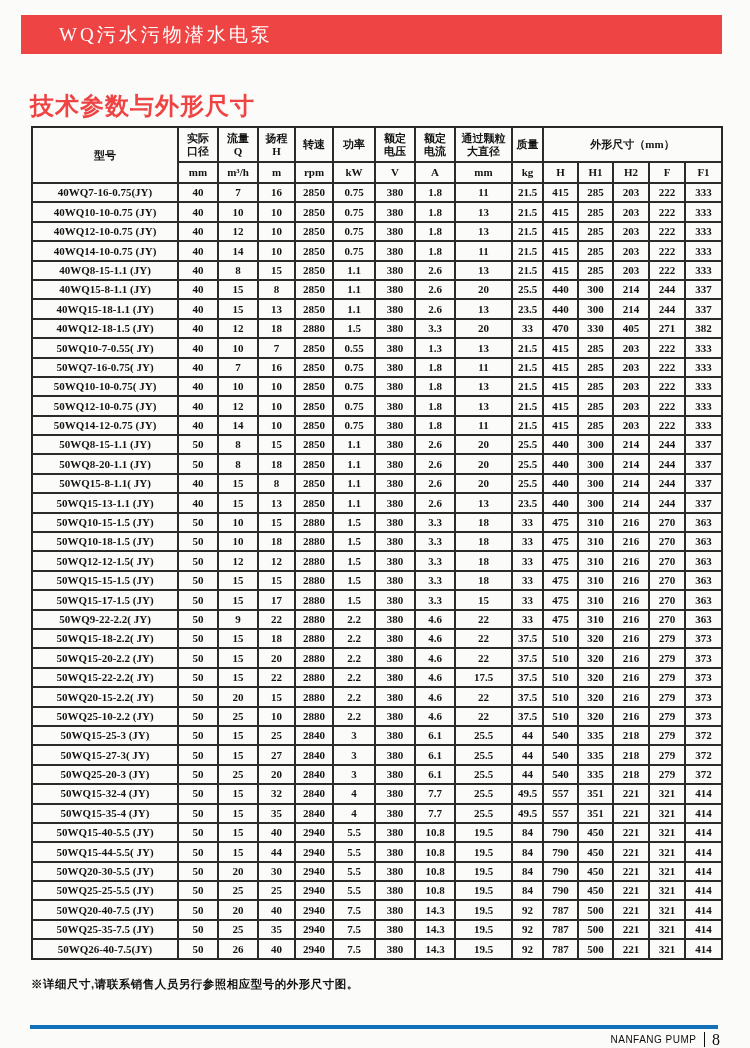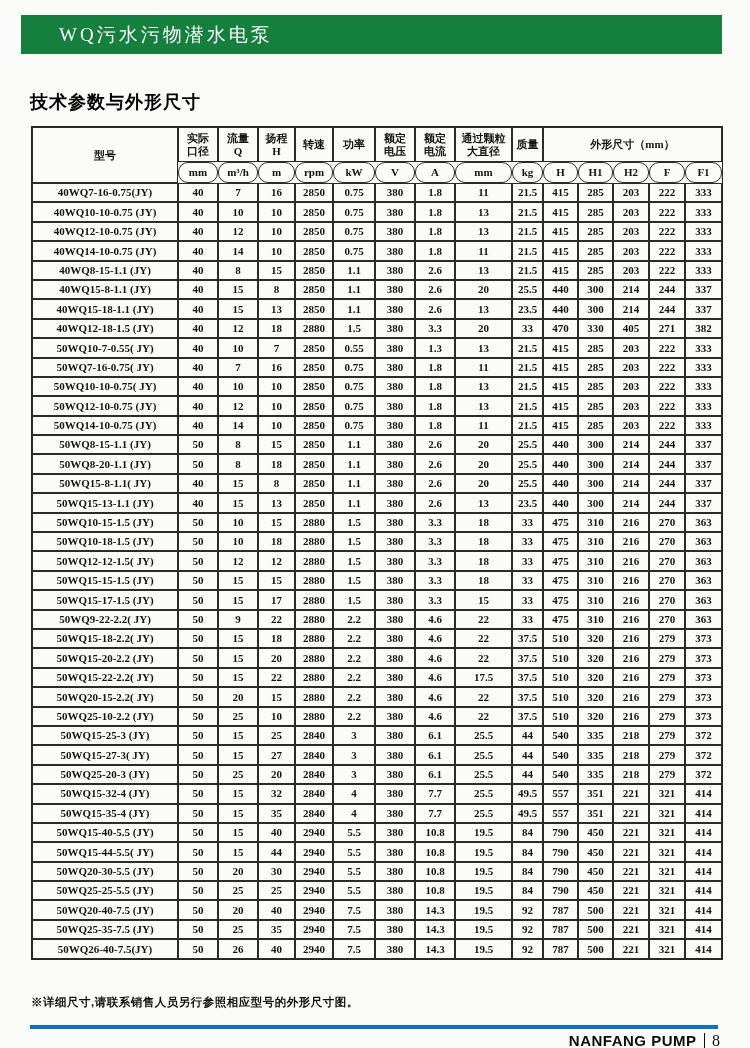--- a/index.html
+++ b/index.html
@@ -6,73 +6,72 @@
   body {
     width: 750px; height: 1048px;
     background: #fbfbfa;
     position: relative;
     font-family: "Liberation Serif", serif;
     color: #161616;
   }
   .header-bar {
     position: absolute; left: 21px; top: 15px;
     width: 701px; height: 39px;
-    background: #15803d;
+    background: #ef4444;
     box-sizing: border-box;
     display: flex; align-items: center;
     padding-left: 38px;
   }
   .header-bar .bar-title {
     color: #ffffff; font-size: 19px; letter-spacing: 3px;
     font-family: "Liberation Serif", serif;
   }
   .page-title {
     position: absolute; left: 30px; top: 90px;
     font-family: "Liberation Sans", sans-serif;
-    font-weight: bold; font-size: 18px; letter-spacing: 1px;
-    color: #000000;
+    font-weight: bold; font-size: 24px; letter-spacing: 1px;
+    color: #ef4444;
   }
   table.spec {
     position: absolute; left: 31px; top: 126px;
     width: 690px;
     border-collapse: separate; border-spacing: 0;
     table-layout: fixed;
     border: 1px solid #262626;
     font-weight: bold;
   }
   table.spec th, table.spec td {
     border: 1px solid #2b2b2b;
     text-align: center; vertical-align: middle;
     padding: 0; overflow: hidden;
     font-size: 11px; line-height: 1.15;
     color: #141414;
     font-weight: bold;
   }
   table.spec thead tr.labels th { height: 33px; }
-  table.spec thead tr.units th  { height: 19px; border-radius: 10px; }
+  table.spec thead tr.units th  { height: 19px; }
   table.spec tbody td { height: 17.4px; }
   .two-line { white-space: pre-line; }
   .footnote {
     position: absolute; left: 31px; top: 977px;
     font-family: "Liberation Sans", sans-serif;
     font-weight: bold; font-size: 11.5px; color: #111;
     letter-spacing: 0.5px;
-    margin-top: 18px;
   }
   .footer-line {
     position: absolute; left: 30px; top: 1025px;
     width: 688px; height: 4px; background: #1271b8;
   }
   .footer-text {
     position: absolute; top: 1032px; right: 30px;
     display: flex; align-items: center; gap: 7px;
   }
   .footer-brand {
     font-family: "Liberation Sans", sans-serif;
-    font-weight: bold; font-size: 15px; letter-spacing: 0.5px;
+    font-weight: normal; font-size: 10px; letter-spacing: 0.5px;
     color: #0d0d0d;
   }
   .footer-divider {
     width: 1.5px; height: 15px; background: #0d0d0d;
   }
   .footer-page {
     font-family: "Liberation Serif", serif;
     font-size: 16px; color: #0d0d0d; line-height: 15px;
   }
 </style>
@@ -339,21 +338,21 @@
         <td>1.8</td>
         <td>13</td>
         <td>21.5</td>
         <td>415</td>
         <td>285</td>
         <td>203</td>
         <td>222</td>
         <td>333</td>
       </tr>
       <tr>
-        <td>50WQ14-10-0.75 (JY)</td>
+        <td>50WQ14-12-0.75 (JY)</td>
         <td>40</td>
         <td>14</td>
         <td>10</td>
         <td>2850</td>
         <td>0.75</td>
         <td>380</td>
         <td>1.8</td>
         <td>11</td>
         <td>21.5</td>
         <td>415</td>

